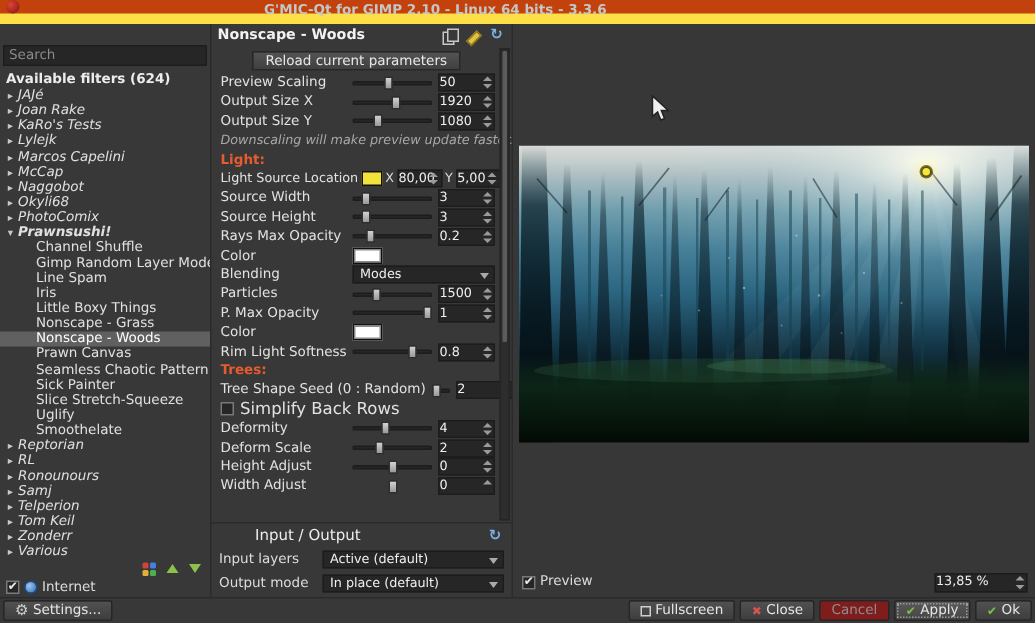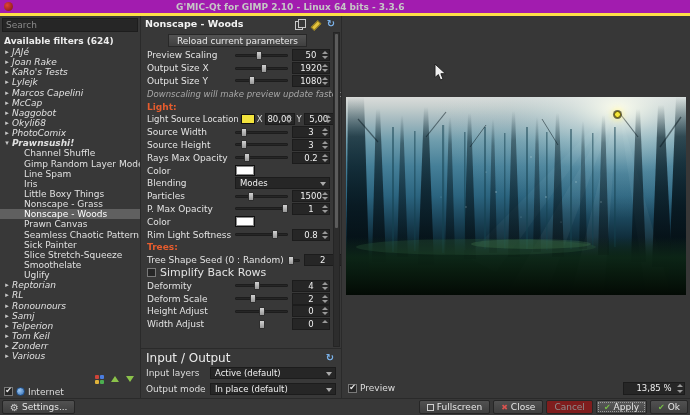--- a/index.html
+++ b/index.html
@@ -1,30 +1,30 @@
 <!DOCTYPE html>
 <html><head>
 <meta charset="utf-8">
 <style>
   * { margin:0; padding:0; box-sizing:border-box; }
   html,body { width:690px; height:415px; overflow:hidden; }
   body { font-family:"DejaVu Sans", sans-serif; background:#383838; color:#ddd; font-size:10px; }
   .window { width:690px; height:415px; display:flex; flex-direction:column; position:relative; }
 
   
-  .titlebar { flex:0 0 16px; background:#a21caf; display:flex; align-items:center; position:relative; border-bottom:3px solid #fde047; }
+  .titlebar { flex:0 0 16px; background:#c2410c; display:flex; align-items:center; position:relative; border-bottom:7px solid #fde047; }
   .app-icon { width:9px; height:9px; margin-left:4px; border-radius:50%; background:radial-gradient(circle at 35% 35%, #e04434, #7a1410); }
   .win-title { position:absolute; left:176px; top:2px; font-size:9px; font-weight:bold; color:#c6c6c6; white-space:nowrap; }
 
   .main { flex:1; display:flex; min-height:0; }
 
   
   .filters { flex:0 0 141px; width:141px; border-right:1px solid #2a2a2a; display:flex; flex-direction:column; }
   .search-wrap { padding:2px; }
-  .search { width:100%; height:14px; background:#262626; border:1px solid #1d1d1d; color:#cfcfcf; font-size:9px; padding:0 3px; font-family:inherit; }
+  .search { width:100%; height:14px; background:#262626; border:1px solid #1d1d1d; color:#cfcfcf; font-size:9px; padding:0 3px; font-family:inherit;margin-top:12px; }
   .search::placeholder { color:#8a8a8a; }
   .filters-header { font-weight:bold; font-size:9px; color:#ececec; padding:2px 4px 1px; white-space:nowrap; }
   .tree { flex:1; overflow:hidden; }
   .tree-item { display:flex; align-items:center; height:10.15px; font-size:9px; color:#e0e0e0; white-space:nowrap; }
   .tree-item .tw { flex:0 0 10px; width:10px; text-align:center; color:#c8c8c8; font-size:7px; margin-left:2px; }
   .tree-item.top .lbl { font-style:italic; }
   .tree-item.open .lbl { font-weight:bold; }
   .tree-item.child { padding-left:24px; }
   .tree-item.selected { background:#606060; color:#fff; }
   .tree-tools { display:flex; justify-content:flex-end; align-items:center; gap:4px; padding:1px 5px; height:12px; }
@@ -55,41 +55,41 @@
   .params-scroll { flex:1; overflow:hidden; padding:0 11px 0 4px; }
   .reload-row { display:flex; justify-content:center; padding:3px 0; height:18px; }
   .reload-btn { background:linear-gradient(#535353,#404040); border:1px solid #282828; border-radius:0; color:#e8e8e8; font-size:9px; padding:0 8px; height:13px; font-family:inherit; }
   .p-row { display:flex; align-items:center; height:12.8px; gap:4px; padding-left:2px; }
   .p-label { min-width:84px; flex-shrink:0; font-size:9px; color:#e2e2e2; white-space:nowrap; }
   .p-slider { flex:1; min-width:12px; height:11px; position:relative; }
   .slider-groove-css { position:absolute; left:0; right:0; top:4px; height:3px; background:#262626; border:1px solid #1d1d1d; border-radius:1px; }
   .handle { position:absolute; top:1px; width:6px; height:9px; background:linear-gradient(#d2d2d2,#989898); border:1px solid #2e2e2e; border-radius:1px; }
   .p-spin { flex:0 0 38px; width:38px; height:12px; background:#262626; border:1px solid #1c1c1c; display:flex; align-items:center; position:relative; }
   .p-spin.small { flex:0 0 30px; width:30px; }
-  .spin-val { flex:1; text-align:center; font-size:8.5px; color:#f0f0f0; white-space:nowrap; overflow:hidden; }
+  .spin-val { flex:1; text-align:left; font-size:8.5px; color:#f0f0f0; white-space:nowrap; overflow:hidden; }
   .spin-arrows { position:absolute; right:1px; top:1px; bottom:1px; width:7px; display:flex; flex-direction:column; justify-content:space-between; align-items:center; }
   .au { width:0; height:0; border-left:3px solid transparent; border-right:3px solid transparent; border-bottom:3px solid #9a9a9a; }
   .ad { width:0; height:0; border-left:3px solid transparent; border-right:3px solid transparent; border-top:3px solid #9a9a9a; }
   .p-swatch { width:20px; height:11px; border:1px solid #101010; box-shadow:inset 0 0 0 1px #8a8a8a; flex:0 0 20px; }
   .mini-swatch { width:14px; height:10px; border:1px solid #101010; flex:0 0 14px; }
   .stretch { flex:1; }
   .p-combo { flex:1; height:12px; background:#262626; border:1px solid #1c1c1c; display:flex; align-items:center; padding:0 12px 0 4px; position:relative; font-size:8.5px; color:#f0f0f0; white-space:nowrap; overflow:hidden; }
   .carrow { position:absolute; right:3px; top:4px; width:0; height:0; border-left:3px solid transparent; border-right:3px solid transparent; border-top:4px solid #aaa; }
   .p-row.note .note-text { font-style:italic; color:#a8a8a8; font-size:8.5px; white-space:nowrap; }
   .sec-label { font-size:9px; font-weight:bold; }
   .axis-lbl { font-size:8.5px; color:#ddd; }
   .p-row.point { gap:2px; }
   .p-row.point .p-label { font-size:8.5px; min-width:0;text-align:center; }
   .bool-label { font-size:11px; color:#e2e2e2; white-space:nowrap; }
   .vscroll { position:absolute; right:1px; top:16px; bottom:51px; width:7px; background:#2d2d2d; border:1px solid #252525; }
   .vscroll .thumb { position:absolute; left:1px; right:1px; top:1px; height:62%; background:#5c5c5c; border-radius:1px; }
   .io { flex:0 0 50px; border-top:1px solid #2a2a2a; padding:2px 5px; display:flex; flex-direction:column; gap:2px; }
   .io-header { display:flex; align-items:center; height:13px; }
-  .io-title { flex:1; font-size:12px; color:#ececec; }
-  .io-row { display:flex; align-items:center; gap:8px; height:14px; }
+  .io-title { flex:1; font-size:10px; color:#ececec;margin-left:24px; }
+  .io-row { display:flex; align-items:center; gap:13px; height:14px; }
   .io-label { flex:0 0 56px; width:56px; font-size:9px; white-space:nowrap; }
 
   
   .preview-col { flex:1; position:relative; background:#373737; }
   .preview-image { position:absolute; left:4px; top:81px; width:340px; height:198px; }
   .preview-image svg { position:absolute; inset:0; width:100%; height:100%; display:block; }
   .light-marker { position:absolute; left:calc(80% - 4px); top:14px; width:7px; height:7px; border-radius:50%;
     background:#f6e83a; border:1px solid #5f5200; box-shadow:0 0 0 1px rgba(0,0,0,.55), 0 0 6px 2px rgba(252,240,140,.85); }
   .preview-controls { position:absolute; left:6px; right:5px; bottom:3px; height:14px; display:flex; align-items:center; gap:3px; }
   .chk-row { display:flex; align-items:center; gap:3px; font-size:9px; }
@@ -193,24 +193,24 @@
           <div class="tree-item child">
             <span class="lbl">Seamless Chaotic Pattern</span>
           </div>
           <div class="tree-item child">
             <span class="lbl">Sick Painter</span>
           </div>
           <div class="tree-item child">
             <span class="lbl">Slice Stretch-Squeeze</span>
           </div>
           <div class="tree-item child">
+            <span class="lbl">Uglify</span>
+          </div>
+          <div class="tree-item child">
             <span class="lbl">Smoothelate</span>
-          </div>
-          <div class="tree-item child">
-            <span class="lbl">Uglify</span>
           </div>
           <div class="tree-item top">
             <span class="tw">▸</span>
             <span class="lbl">Reptorian</span>
           </div>
           <div class="tree-item top">
             <span class="tw">▸</span>
             <span class="lbl">RL</span>
           </div>
           <div class="tree-item top">

